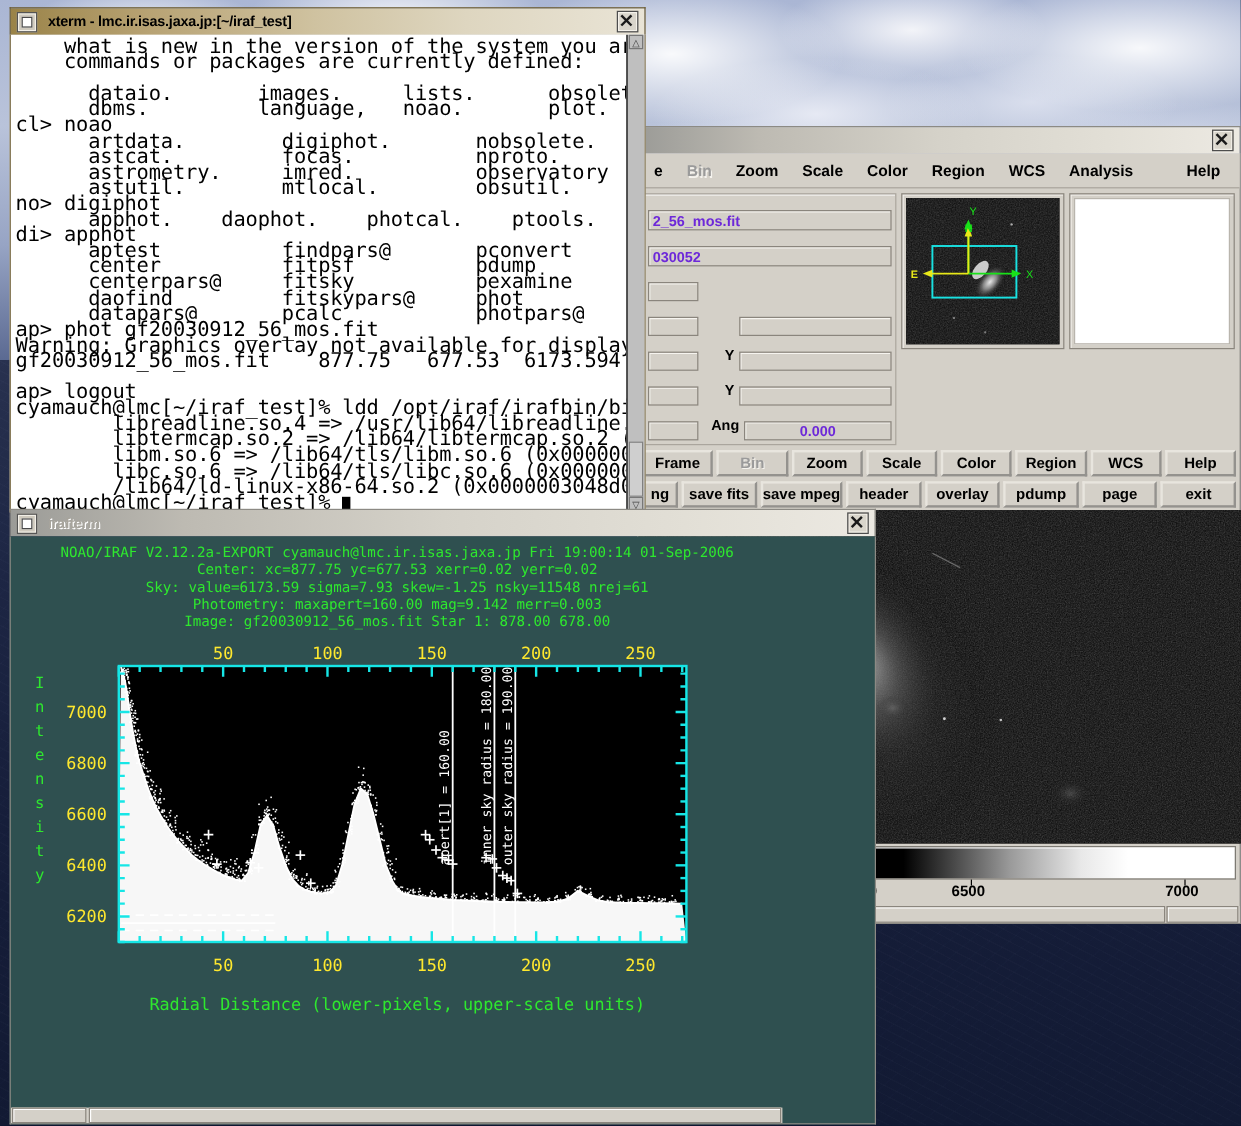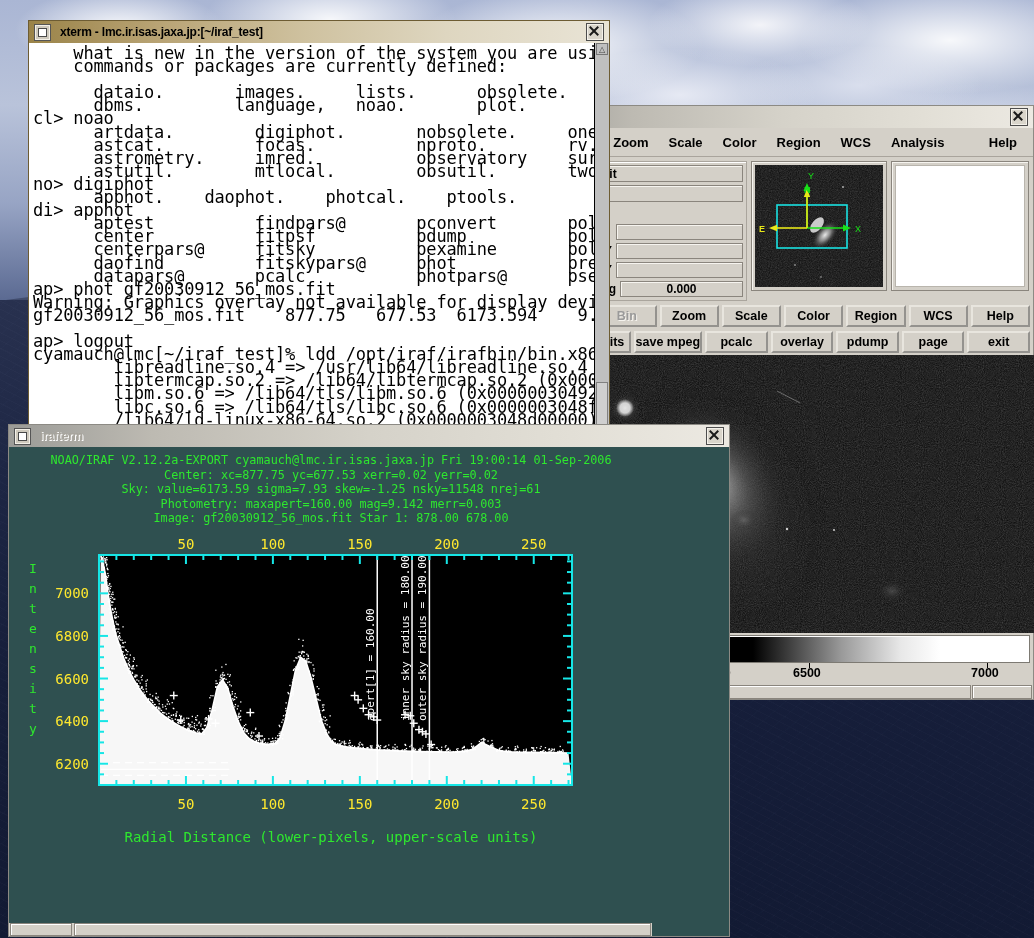--- a/index.html
+++ b/index.html
@@ -70,21 +70,21 @@
     width:16px;height:16px;margin-right:3px;flex:0 0 auto;position:relative;
     background:#d9d5cb;border:1px solid #4d4d4d;box-shadow:inset 0 0 0 1px #f4f1ea;
   }
   .tb-close:before,.tb-close:after{
     content:"";position:absolute;left:1px;top:6px;width:12px;height:2px;background:#1a1a1a;
   }
   .tb-close:before{transform:rotate(45deg);}
   .tb-close:after{transform:rotate(-45deg);}
 
   
-  #xterm{left:8px;top:20px;width:582px;height:420px;margin-left:20px;}
+  #xterm{left:8px;top:6px;width:530px;height:420px;}
   #xterm .body{
     position:relative;height:398px;background:#ffffff;
     border:1px solid #6d5c33;border-top:none;box-sizing:border-box;
     display:flex;
   }
   #xterm pre{
     margin:0;padding:4px 2px 0 4px;flex:1;overflow:hidden;
     font-family:"DejaVu Sans Mono","Liberation Mono",monospace;
     font-size:17px;line-height:13.1px;color:#000;white-space:pre;
     letter-spacing:-0.15px;
@@ -116,21 +116,21 @@
   }
   .menubar .mi.disabled{color:#9a9a9a;text-shadow:1px 1px 0 #f5f3ee;}
   .menubar .spacer{flex:1;}
 
   .infopanel{display:flex;padding:4px 4px 2px 4px;gap:4px;box-sizing:border-box;}
   .infoleft{flex:0 0 211px;display:flex;flex-direction:column;gap:3px;
     border:1px solid #aaa59d;box-shadow:inset 1px 1px 0 #fff;padding:3px;box-sizing:border-box;}
   .field{
     background:#d4d0c8;border:1px solid #8a857d;box-shadow:inset 1px 1px 0 #f6f4ef;
     height:17px;box-sizing:border-box;display:flex;align-items:center;
-    font-size:12px;font-weight:bold;color:#000000;padding:0 3px;overflow:hidden;white-space:nowrap;
+    font-size:12px;font-weight:bold;color:#6d28d9;padding:0 3px;overflow:hidden;white-space:nowrap;margin-top:10px;
   }
   .field.sm{height:16px;}
   .rowline{display:flex;gap:4px;align-items:center;}
   .lbl{font-size:12px;font-weight:bold;color:#000;width:26px;text-align:right;flex:0 0 auto;}
   .panner,.magbox{
     border:1px solid #8a857d;box-shadow:inset 1px 1px 0 #f6f4ef;background:#d4d0c8;padding:3px;
     box-sizing:border-box;
   }
   .panner{flex:0 0 136px;height:130px;}
   .magbox{flex:1;height:130px;}
@@ -283,21 +283,21 @@
         <div class="btn">Scale</div>
         <div class="btn">Color</div>
         <div class="btn">Region</div>
         <div class="btn">WCS</div>
         <div class="btn">Help</div>
       </div>
     <div class="btnrow" id="ds9-btnrow2">
         <div class="btn" style="flex: 0 0 30px;">ng</div>
         <div class="btn">save fits</div>
         <div class="btn">save mpeg</div>
-        <div class="btn">pcalc</div>
+        <div class="btn">header</div>
         <div class="btn">overlay</div>
         <div class="btn">pdump</div>
         <div class="btn">page</div>
         <div class="btn">exit</div>
       </div>
 
     <div id="imgframe">
       <svg width="503" height="278" viewBox="0 0 503 278">
         <defs>
           <radialGradient id="core" cx="50%" cy="50%" r="50%">

